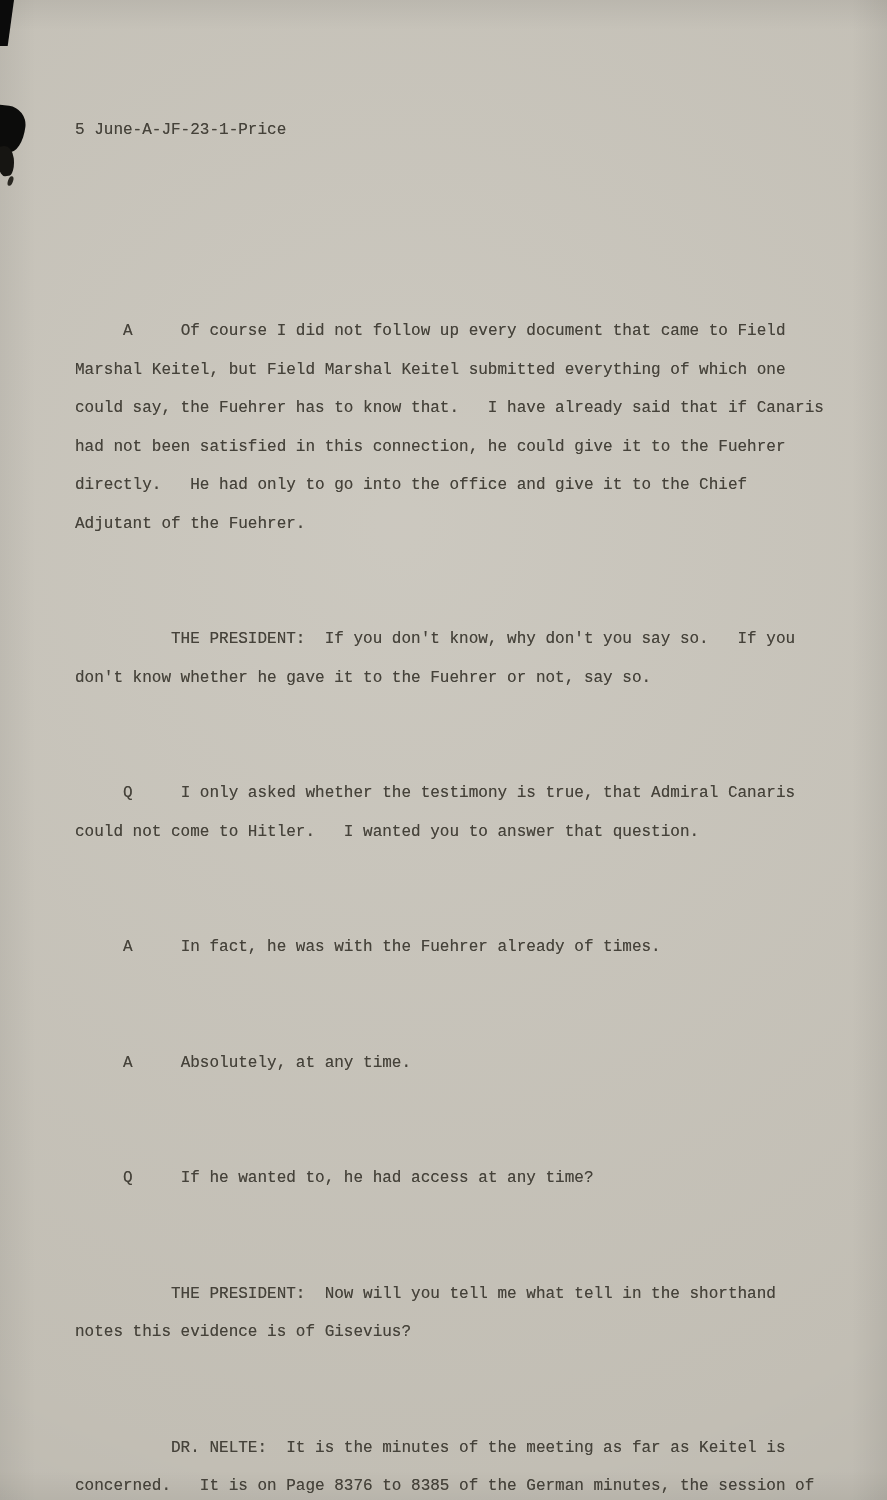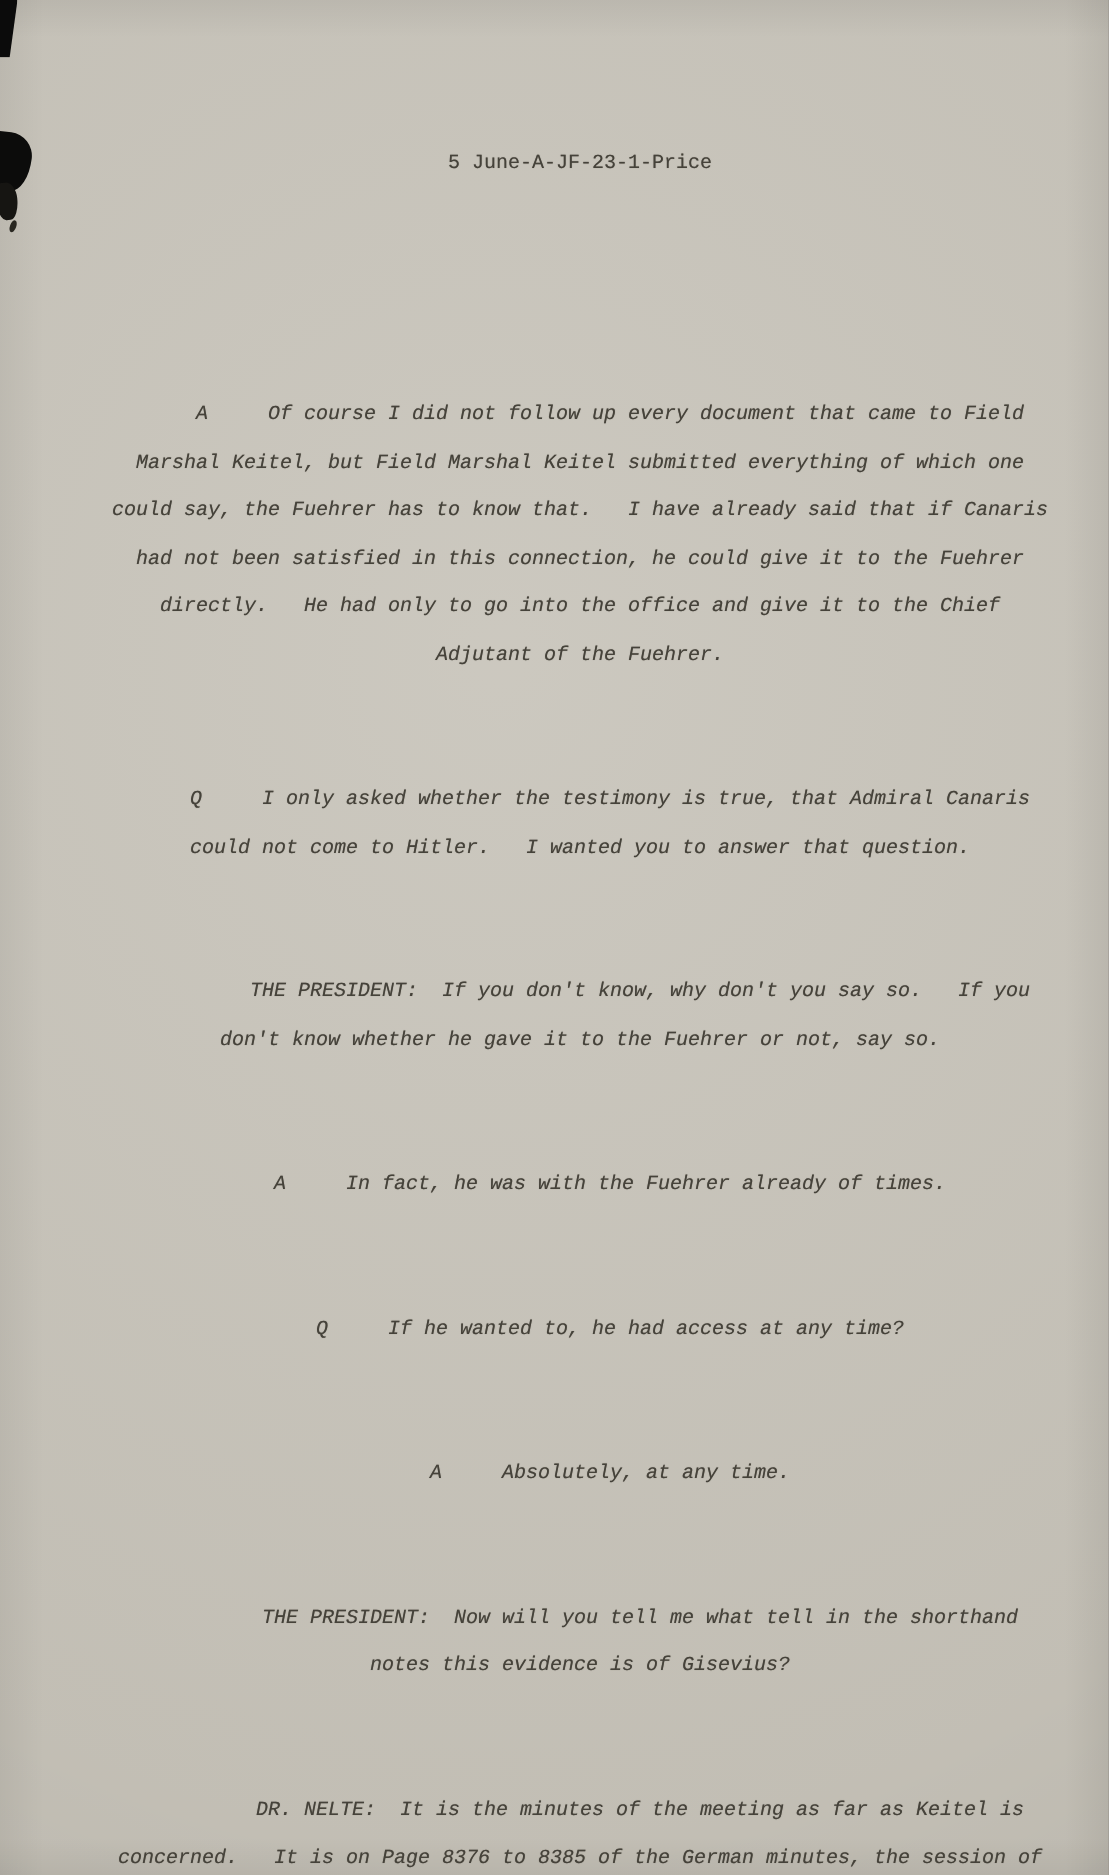--- a/index.html
+++ b/index.html
@@ -13,38 +13,36 @@
     height: 1500px;
     margin: 0 auto;
     overflow: hidden;
     background:
       linear-gradient(to right, rgba(0,0,0,0.05), rgba(0,0,0,0) 4%, rgba(0,0,0,0) 96%, rgba(0,0,0,0.06)),
       linear-gradient(to bottom, rgba(0,0,0,0.06), rgba(0,0,0,0) 2%, rgba(0,0,0,0) 98%, rgba(0,0,0,0.05)),
       radial-gradient(140% 90% at 45% 35%, rgba(255,255,255,0.10), rgba(0,0,0,0.02) 70%, rgba(0,0,0,0.07)),
       #c6c2b8;
     font-family: "Liberation Mono", "DejaVu Sans Mono", monospace;
     color: #45423a;
-    text-align: center;
   }
   .content {
     position: absolute;
     left: 75px;
     top: 34px;
     width: 778px;
     font-size: 16px;
     line-height: 38.5px;
     white-space: pre-wrap;
     text-shadow: 0 0 0.6px rgba(62,57,46,0.55);
   }
   .doc-header {
     margin: 0 0 47px 0;
   }
   .para {
     margin: 0;
-    font-style: italic;
   }
   
   .corner-strip {
     position: absolute;
     left: 0;
     top: 0;
     width: 14px;
     height: 46px;
     background: #0b0b0b;
     clip-path: polygon(0 0, 100% 0, 55% 100%, 0 100%);
@@ -92,27 +90,27 @@
 
   <div class="content">
     <p class="doc-header">5 June-A-JF-23-1-Price</p>
 
     <p class="para">     A     Of course I did not follow up every document that came to Field
 Marshal Keitel, but Field Marshal Keitel submitted everything of which one
 could say, the Fuehrer has to know that.   I have already said that if Canaris
 had not been satisfied in this connection, he could give it to the Fuehrer
 directly.   He had only to go into the office and give it to the Chief
 Adjutant of the Fuehrer.</p>
+    <p class="para">          THE PRESIDENT:  If you don't know, why don't you say so.   If you
+don't know whether he gave it to the Fuehrer or not, say so.</p>
     <p class="para">     Q     I only asked whether the testimony is true, that Admiral Canaris
 could not come to Hitler.   I wanted you to answer that question.</p>
-    <p class="para">          THE PRESIDENT:  If you don't know, why don't you say so.   If you
-don't know whether he gave it to the Fuehrer or not, say so.</p>
     <p class="para">     A     In fact, he was with the Fuehrer already of times.</p>
+    <p class="para">     A     Absolutely, at any time.</p>
     <p class="para">     Q     If he wanted to, he had access at any time?</p>
-    <p class="para">     A     Absolutely, at any time.</p>
     <p class="para">          THE PRESIDENT:  Now will you tell me what tell in the shorthand
 notes this evidence is of Gisevius?</p>
     <p class="para">          DR. NELTE:  It is the minutes of the meeting as far as Keitel is
 concerned.   It is on Page 8376 to 8385 of the German minutes, the session of
 26 April, 1946.</p>
     
     
     
     
     

